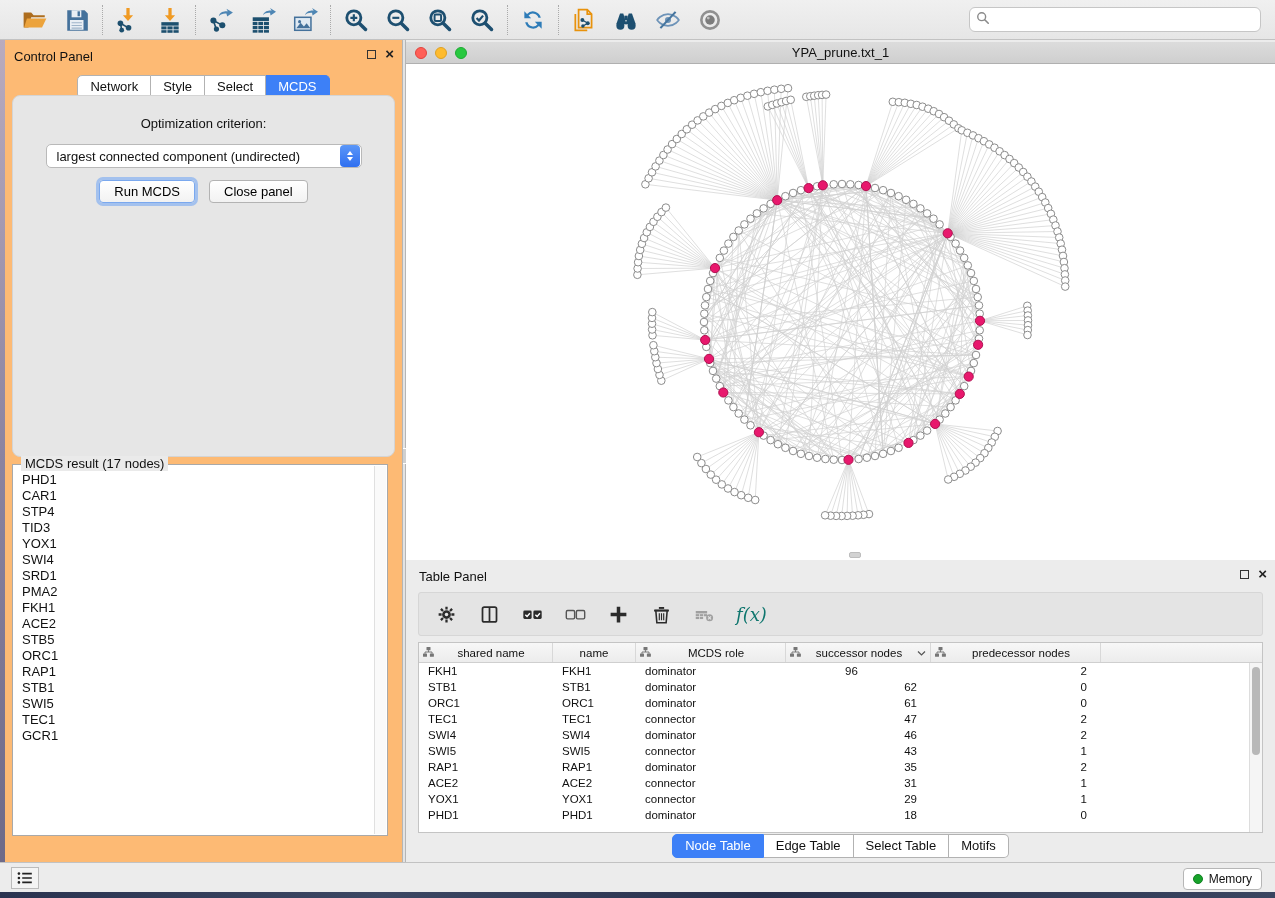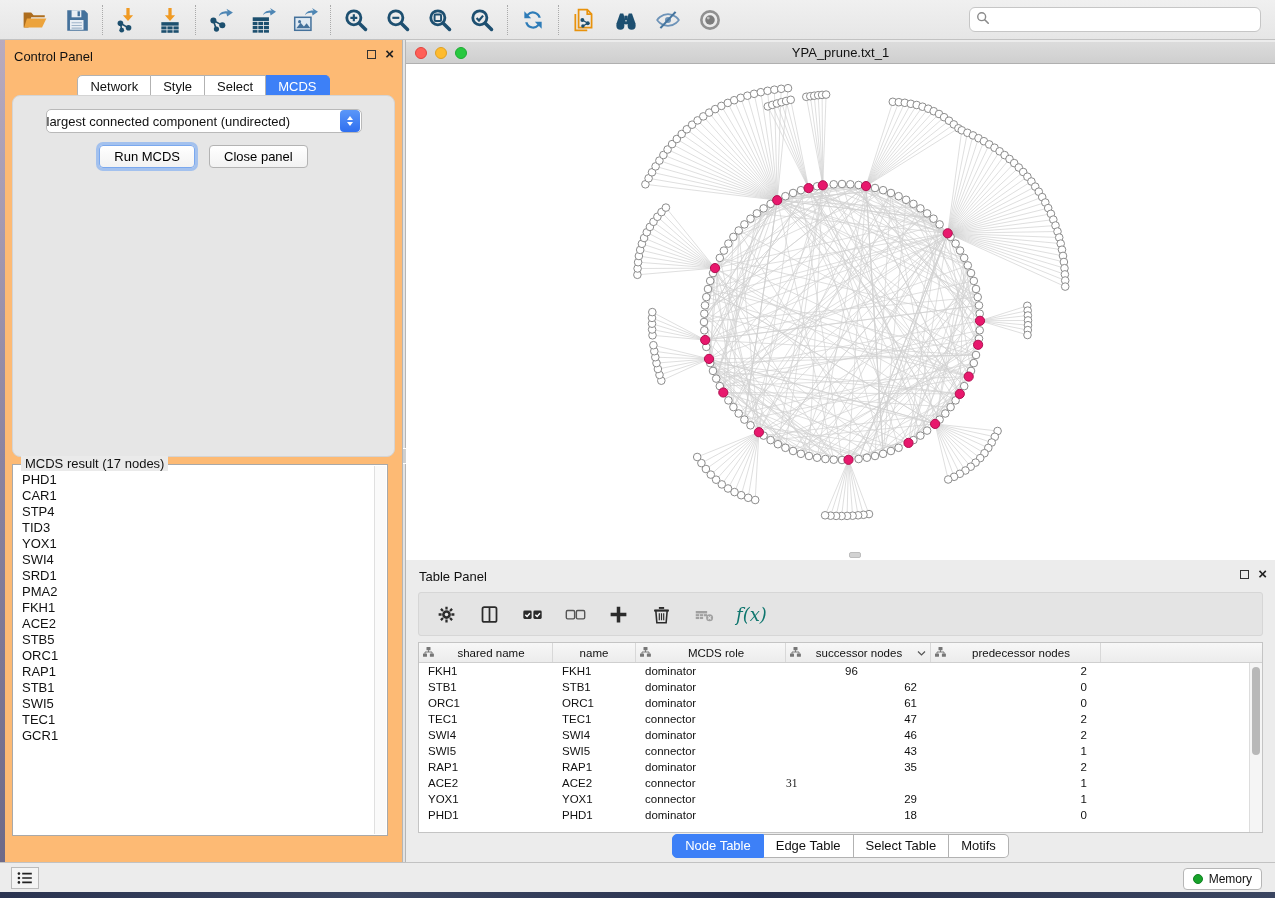--- a/index.html
+++ b/index.html
@@ -40,21 +40,21 @@
   .tab:first-child { border-left:1px solid #b2b2b2; border-radius:5px 0 0 5px; }
   .tab:last-child { border-radius:0 5px 5px 0; }
   .tab.sel { background:#3d80f7; border-color:#3d80f7; color:#fff; }
   .cp-tabs { position:absolute; left:0; top:35px; width:100%; display:flex; justify-content:center; }
 
   .cp-box { position:absolute; left:7px; top:55px; width:383px; height:362px;
             background:#e6e6e6; border:1px solid #d4d4d4; border-radius:8px; }
   .opt-label { text-align:center; margin-top:20px; font-size:13px; }
   .dropdown { width:316px; height:24px; margin:13px auto 0; background:#fff; border:1px solid #b9b9b9;
               border-radius:5px; display:flex; align-items:center; position:relative; cursor:pointer; }
-  .dd-value { flex:1; font-size:13px; white-space:nowrap; overflow:hidden; }
+  .dd-value { flex:1; padding-left:10px; font-size:13px; white-space:nowrap; overflow:hidden; }
   .dd-stepper { width:20px; height:22px; background:linear-gradient(#5b97f8,#2f6ff0); border-radius:4px;
                 margin-right:1px; display:flex; flex-direction:column; align-items:center; justify-content:center; gap:2px; }
   .dd-stepper i { width:0; height:0; border-left:3.5px solid transparent; border-right:3.5px solid transparent; display:block; }
   .dd-up { border-bottom:4px solid #fff; }
   .dd-down { border-top:4px solid #fff; }
   .cp-buttons { display:flex; justify-content:center; gap:14px; margin-top:12px; }
   .btn { background:linear-gradient(#ffffff,#f2f2f2); border:1px solid #b3b3b3; border-radius:4px;
          font-size:13px; padding:3px 14px; cursor:pointer; }
   .btn.focused { box-shadow:0 0 0 3px rgba(96,156,245,.5); border-color:#7aa8ee; }
 
@@ -313,20 +313,21 @@
       <span class="close-x">×</span>
     </span>
   </div>
   <div class="cp-tabs tabset" id="cp-tabs">
       <div class="tab">Network</div>
       <div class="tab">Style</div>
       <div class="tab">Select</div>
       <div class="tab sel">MCDS</div>
     </div>
   <div class="cp-box">
+    <div class="opt-label">Optimization criterion:</div>
     <div class="dropdown">
       <span class="dd-value">largest connected component (undirected)</span>
       <span class="dd-stepper">
           <i class="dd-up"></i>
           <i class="dd-down"></i>
         </span>
     </div>
     <div class="cp-buttons">
       <button class="btn focused">Run MCDS</button>
       <button class="btn">Close panel</button>
@@ -1230,21 +1231,21 @@
             <div class="td" style="width: 134px; text-align: left; padding: 0px 0px 0px 9px;">RAP1</div>
             <div class="td" style="width: 83px; text-align: left; padding: 0px 0px 0px 9px;">RAP1</div>
             <div class="td" style="width: 150px; text-align: left; padding: 0px 0px 0px 9px;">dominator</div>
             <div class="td" style="width: 145px; text-align: right; padding: 0px 14px 0px 0px;">35</div>
             <div class="td" style="width: 170px; text-align: right; padding: 0px 14px 0px 0px;">2</div>
           </div>
           <div class="tr">
             <div class="td" style="width: 134px; text-align: left; padding: 0px 0px 0px 9px;">ACE2</div>
             <div class="td" style="width: 83px; text-align: left; padding: 0px 0px 0px 9px;">ACE2</div>
             <div class="td" style="width: 150px; text-align: left; padding: 0px 0px 0px 9px;">connector</div>
-            <div class="td" style="width: 145px; text-align: left; padding: 0px 14px 0px 0px; font-family: Liberation Serif, serif;">31</div>
+            <div class="td" style="width: 145px; text-align: right; padding: 0px 14px 0px 0px;">31</div>
             <div class="td" style="width: 170px; text-align: right; padding: 0px 14px 0px 0px;">1</div>
           </div>
           <div class="tr">
             <div class="td" style="width: 134px; text-align: left; padding: 0px 0px 0px 9px;">YOX1</div>
             <div class="td" style="width: 83px; text-align: left; padding: 0px 0px 0px 9px;">YOX1</div>
             <div class="td" style="width: 150px; text-align: left; padding: 0px 0px 0px 9px;">connector</div>
             <div class="td" style="width: 145px; text-align: right; padding: 0px 14px 0px 0px;">29</div>
             <div class="td" style="width: 170px; text-align: right; padding: 0px 14px 0px 0px;">1</div>
           </div>
           <div class="tr">

